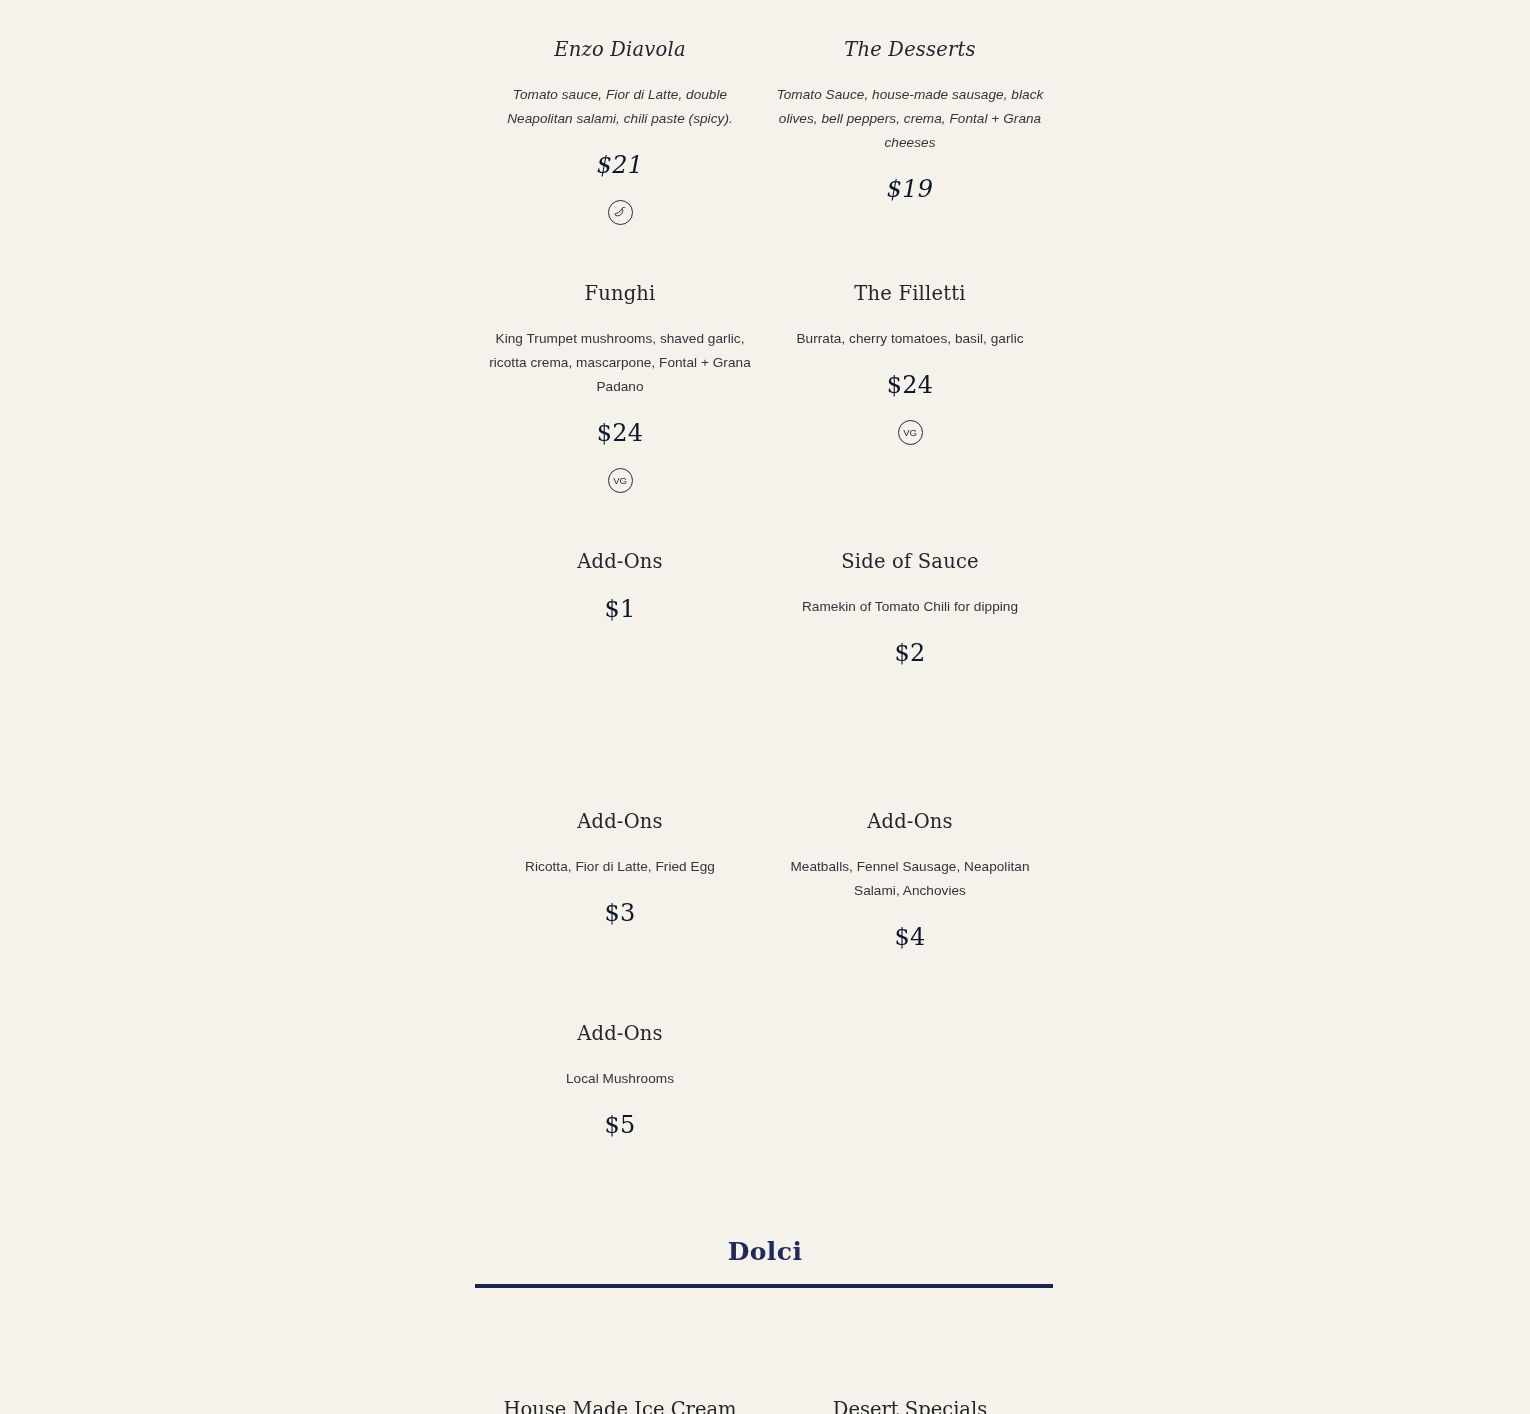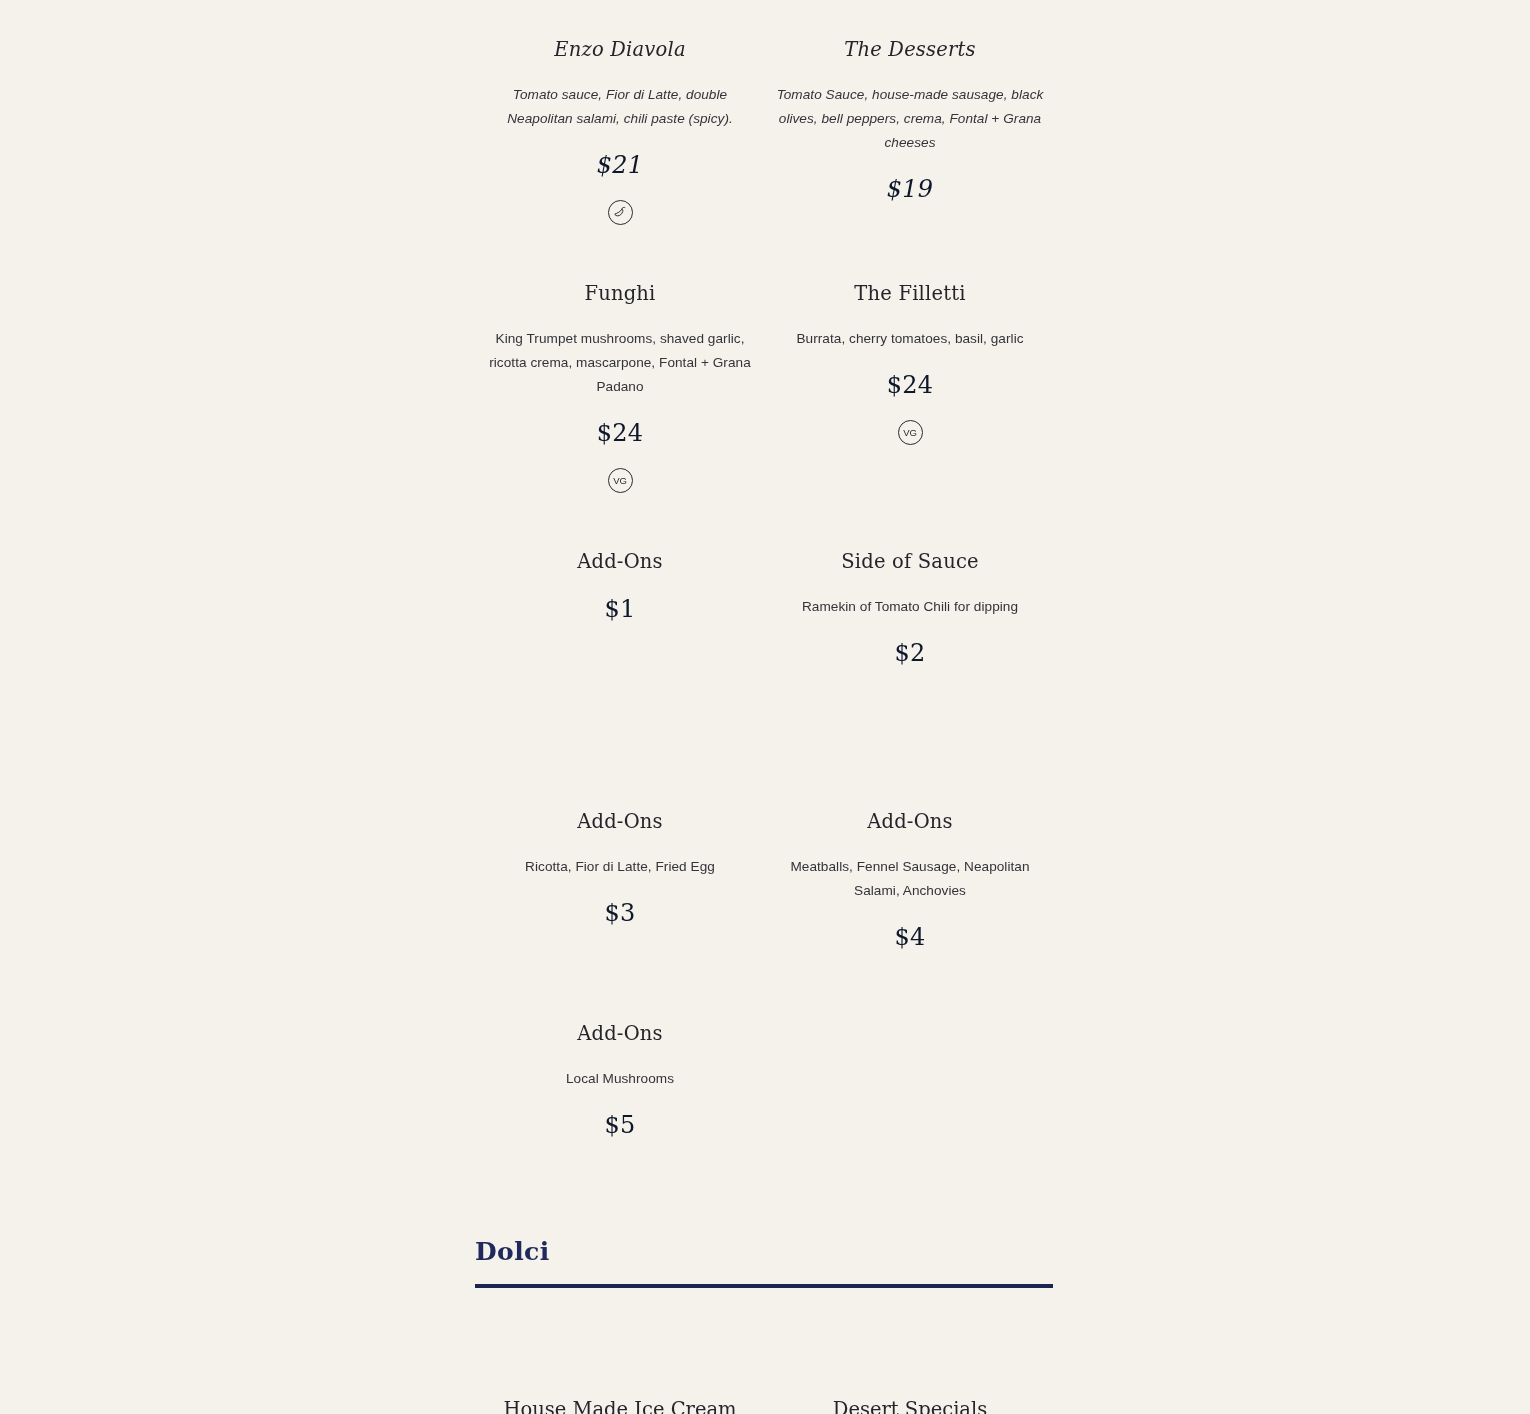--- a/index.html
+++ b/index.html
@@ -90,20 +90,21 @@
   }
   .badge svg { display: block; }
 
   
   .row { position: absolute; left: 0; width: 1530px; }
 
   
   .section-header {
     width: 580px;
     margin: 0 auto;
+    text-align: center;
   }
   .section-title {
     font-family: "DejaVu Serif", "Liberation Serif", serif;
     font-size: 25px;
     color: #20295c;
     letter-spacing: 0.4px;
     line-height: 1.1;
     margin: 0;
   }
   .section-rule {

